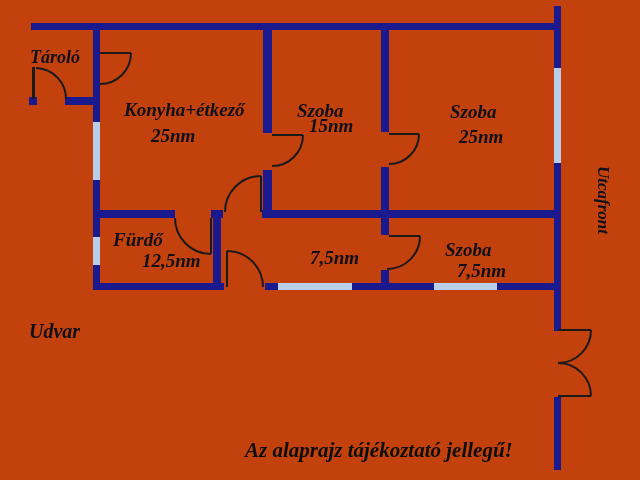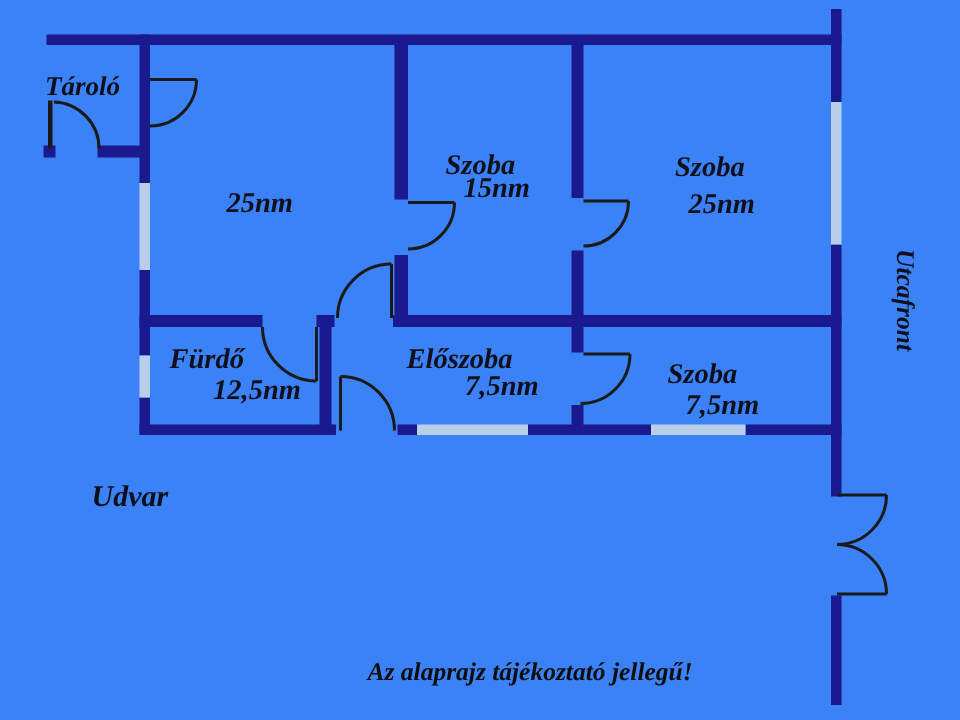--- a/index.html
+++ b/index.html
@@ -1,28 +1,28 @@
 <!DOCTYPE html>
 <html><head>
 <meta charset="utf-8">
 <style>
   html,body{margin:0;padding:0;background:#ffffff;}
   #stage{
-    position:relative;width:640px;height:480px;background:#3b82f6;overflow:hidden;
+    position:relative;width:640px;height:480px;background:#c2410c;overflow:hidden;
     font-family:"Liberation Serif","DejaVu Serif",serif;
   }
   #plan{position:absolute;left:0;top:0;}
   .lbl{
     position:absolute;white-space:nowrap;
     font-style:italic;font-weight:bold;color:#10101c;
     font-size:19px;line-height:1.1;
   }
   .lbl.small{font-size:18px;}
-  .lbl.big{font-size:20px;margin-left:32px;}
-  .lbl.disclaimer{font-size:17px;color:#0d0d0d;font-style:italic;}
+  .lbl.big{font-size:20px;}
+  .lbl.disclaimer{font-size:21px;color:#0d0d0d;font-style:italic;}
   .lbl.vertical{transform:rotate(90deg);transform-origin:0 0;font-size:17px;}
 </style>
 </head>
 <body>
 
 <div id="stage">
 
   <svg id="plan" width="640" height="480" viewBox="0 0 640 480">
 
     <g fill="#1a1a8e">
@@ -97,32 +97,32 @@
 
       <path d="M 558 330 H 591"></path>
       <path d="M 591 330 A 33 33 0 0 1 558 363"></path>
       <path d="M 558 396 H 591"></path>
       <path d="M 591 396 A 33 33 0 0 0 558 363"></path>
     </g>
   </svg>
 
   <div class="lbl small" style="left:30px;top:48px;">Tároló</div>
 
+  <div class="lbl" style="left:124px;top:100px;">Konyha+étkező</div>
   <div class="lbl" style="left:151px;top:126px;">25nm</div>
 
   <div class="lbl" style="left:297px;top:101px;">Szoba</div>
   <div class="lbl" style="left:309px;top:116px;">15nm</div>
 
   <div class="lbl" style="left:450px;top:102px;">Szoba</div>
   <div class="lbl" style="left:459px;top:127px;">25nm</div>
 
   <div class="lbl" style="left:113px;top:230px;font-family:Liberation Serif, serif;">Fürdő</div>
   <div class="lbl" style="left:142px;top:251px;font-family:Liberation Serif, serif;">12,5nm</div>
 
-  <div class="lbl" style="left:271px;top:230px;">Előszoba</div>
   <div class="lbl" style="left:310px;top:248px;">7,5nm</div>
 
   <div class="lbl" style="left:445px;top:240px;">Szoba</div>
   <div class="lbl" style="left:457px;top:261px;">7,5nm</div>
 
   <div class="lbl big" style="left:29px;top:320px;">Udvar</div>
 
   <div class="lbl vertical" style="left:612px;top:166px;">Utcafront</div>
 
   <div class="lbl disclaimer" style="left:245px;top:439px;">Az alaprajz tájékoztató jellegű!</div>

